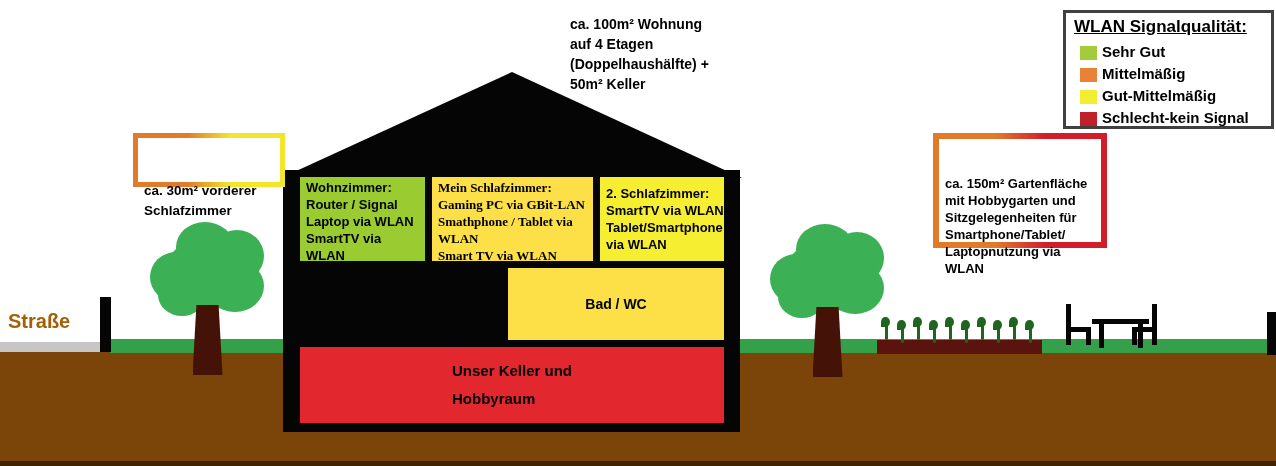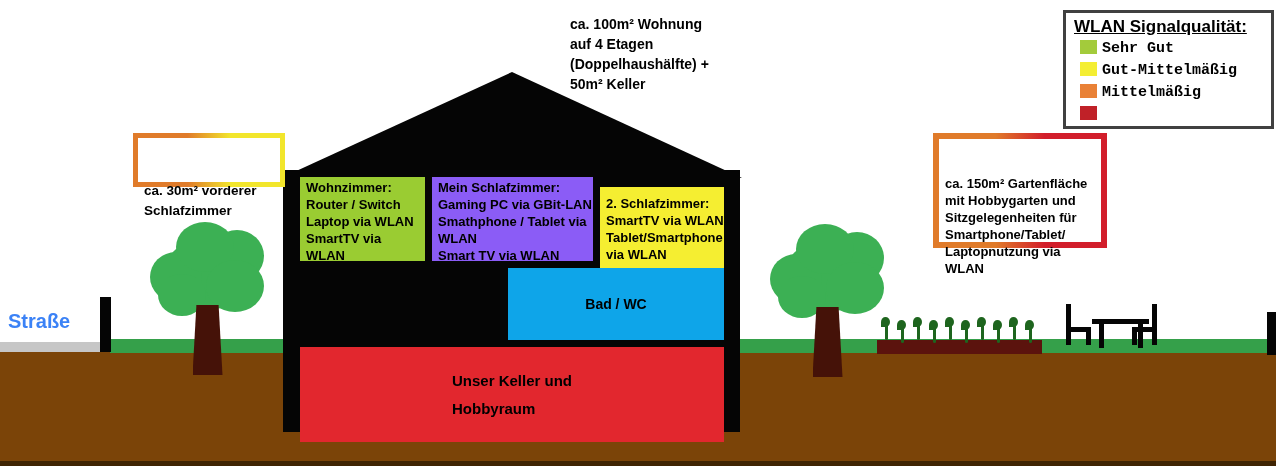--- a/index.html
+++ b/index.html
@@ -55,54 +55,54 @@
   
   .roof { left:281px; top:72px; width:0; height:0;
           border-left:231px solid transparent; border-right:230px solid transparent;
           border-bottom:106px solid #050505; }
   .house-body { left:283px; top:170px; width:457px; height:262px; background:#050505; }
   .room { position:absolute; font-size:13px; line-height:17px; }
   .room-text { white-space:pre; }
   .room-pad { padding:2px 5px 0 6px; }
   .room-wohnzimmer { left:300px; top:177px; width:125px; height:84px; }
   .room-schlaf1    { left:432px; top:177px; width:161px; height:84px; }
-  .room-schlaf2    { left:600px; top:187px; width:124px; height:84px; }
+  .room-schlaf2    { left:600px; top:177px; width:124px; height:84px; }
   .room-schlaf2 .room-pad { padding-top:8px; }
   .room-kueche { left:300px; top:268px; width:201px; height:72px; display:flex; align-items:center; justify-content:center; font-size:14px; }
   .room-bad    { left:508px; top:268px; width:216px; height:72px; display:flex; align-items:center; justify-content:center; font-size:14px; }
-  .room-keller { left:300px; top:347px; width:424px; height:95px; display:flex; align-items:center; justify-content:center;
+  .room-keller { left:300px; top:347px; width:424px; height:76px; display:flex; align-items:center; justify-content:center;
                  font-size:15px; line-height:28px; }
 
   
   .note { background:#ffffff; border-style:solid; white-space:pre; }
   .top-note { left:570px; top:14px; font-size:14px; line-height:20px; white-space:pre; }
   .front-garden-note { left:133px; top:133px; width:133px; height:38px; border-width:5px;
                        padding:3px 3px 3px 6px; font-size:13.5px; line-height:20px; }
   .back-garden-note  { left:933px; top:133px; width:153px; height:99px; border-width:6px;
                        padding:2px 3px 2px 6px; font-size:13px; line-height:17px; }
 
   
   .legend { left:1063px; top:10px; width:205px; height:113px; background:#ffffff; border:3px solid #404040; }
   .legend-title { margin:4px 4px 3px 8px; font-size:17px; text-decoration:underline; white-space:nowrap; }
-  .legend-item  { display:flex; align-items:flex-start; margin:2px 0 0 14px; height:20px;font-family:Liberation Mono, monospace; }
+  .legend-item  { display:flex; align-items:flex-end; margin:2px 0 0 14px; height:20px; }
   .legend-swatch { width:17px; height:14px; margin-right:5px; flex:0 0 auto; }
   .legend-label { font-size:15px; white-space:nowrap; }
 </style>
 </head>
 <body>
 
 <div class="scene">
 
   <div class="abs soil" style="background: rgb(123, 68, 8);"></div>
   <div class="abs soil-edge" style="background: rgb(63, 36, 3);"></div>
   <div class="abs road" style="background: rgb(198, 198, 198);"></div>
   <div class="abs grass" style="background: rgb(53, 160, 74);"></div>
   <div class="abs post-left"></div>
   <div class="abs post-right"></div>
-  <div class="abs street-label" style="color: #3b82f6;">Straße</div>
+  <div class="abs street-label" style="color: #a16207;">Straße</div>
 
   <div class="tree tree-left">
     <div class="cnp c1" style="background: rgb(60, 176, 84);"></div>
     <div class="cnp c2" style="background: rgb(60, 176, 84);"></div>
     <div class="cnp c3" style="background: rgb(60, 176, 84);"></div>
     <div class="cnp c4" style="background: rgb(60, 176, 84);"></div>
     <div class="cnp c5" style="background: rgb(60, 176, 84);"></div>
     <div class="cnp c6" style="background: rgb(60, 176, 84);"></div>
     <div class="trunk" style="background: rgb(69, 18, 8);"></div>
   </div>
@@ -170,39 +170,39 @@
     <div class="chairR-back"></div>
     <div class="chairR-seat"></div>
     <div class="chairR-leg"></div>
   </div>
 
   <div class="abs roof"></div>
   <div class="abs house-body"></div>
 
   <div class="room room-wohnzimmer" style="background: rgb(154, 204, 50);">
     <div class="room-pad room-text">Wohnzimmer:
-Router / Switch
+Router / Signal
 Laptop via WLAN
 SmartTV via
 WLAN</div>
   </div>
-  <div class="room room-schlaf1" style="background: #8b5cf6;">
+  <div class="room room-schlaf1" style="background: #fde047; font-family: Liberation Serif, serif;">
     <div class="room-pad room-text">Mein Schlafzimmer:
 Gaming PC via GBit-LAN
 Smathphone / Tablet via
 WLAN
 Smart TV via WLAN</div>
   </div>
   <div class="room room-schlaf2" style="background: rgb(245, 238, 49);">
     <div class="room-pad room-text">2. Schlafzimmer:
 SmartTV via WLAN
 Tablet/Smartphone
 via WLAN</div>
   </div>
-  <div class="room room-bad" style="background: #0ea5e9; text-align: center;">
+  <div class="room room-bad" style="background: #fde047; text-align: center;">
     <div class="room-text">Bad / WC</div>
   </div>
   <div class="room room-keller" style="background: rgb(226, 39, 46);">
     <div class="room-text">Unser Keller und
 Hobbyraum</div>
   </div>
 
   <div class="abs top-note">ca. 100m² Wohnung
 auf 4 Etagen
 (Doppelhaushälfte) +
@@ -222,25 +222,26 @@
 WLAN</div>
   </div>
 
   <div class="abs legend">
     <div class="legend-title">WLAN Signalqualität:</div>
     <div class="legend-item">
       <div class="legend-swatch" style="background: rgb(163, 203, 59);"></div>
       <div class="legend-label">Sehr Gut</div>
     </div>
     <div class="legend-item">
+      <div class="legend-swatch" style="background: rgb(233, 129, 54);"></div>
+      <div class="legend-label">Mittelmäßig</div>
+    </div>
+    <div class="legend-item">
       <div class="legend-swatch" style="background: rgb(244, 238, 51);"></div>
       <div class="legend-label">Gut-Mittelmäßig</div>
     </div>
     <div class="legend-item">
-      <div class="legend-swatch" style="background: rgb(233, 129, 54);"></div>
-      <div class="legend-label">Mittelmäßig</div>
-    </div>
-    <div class="legend-item">
       <div class="legend-swatch" style="background: rgb(192, 33, 40);"></div>
+      <div class="legend-label">Schlecht-kein Signal</div>
     </div>
   </div>
 
 </div>
 
 </body></html>

